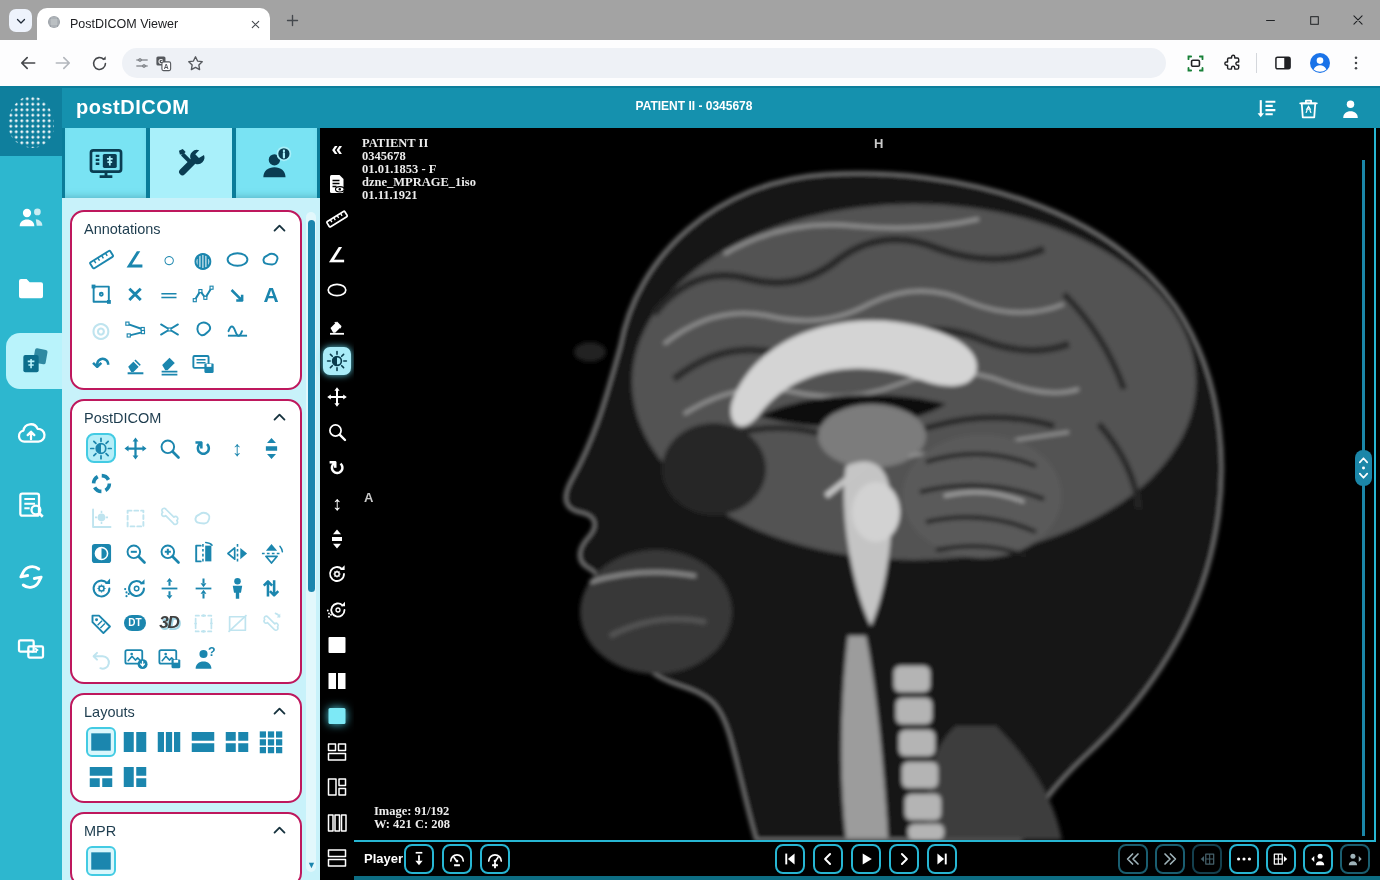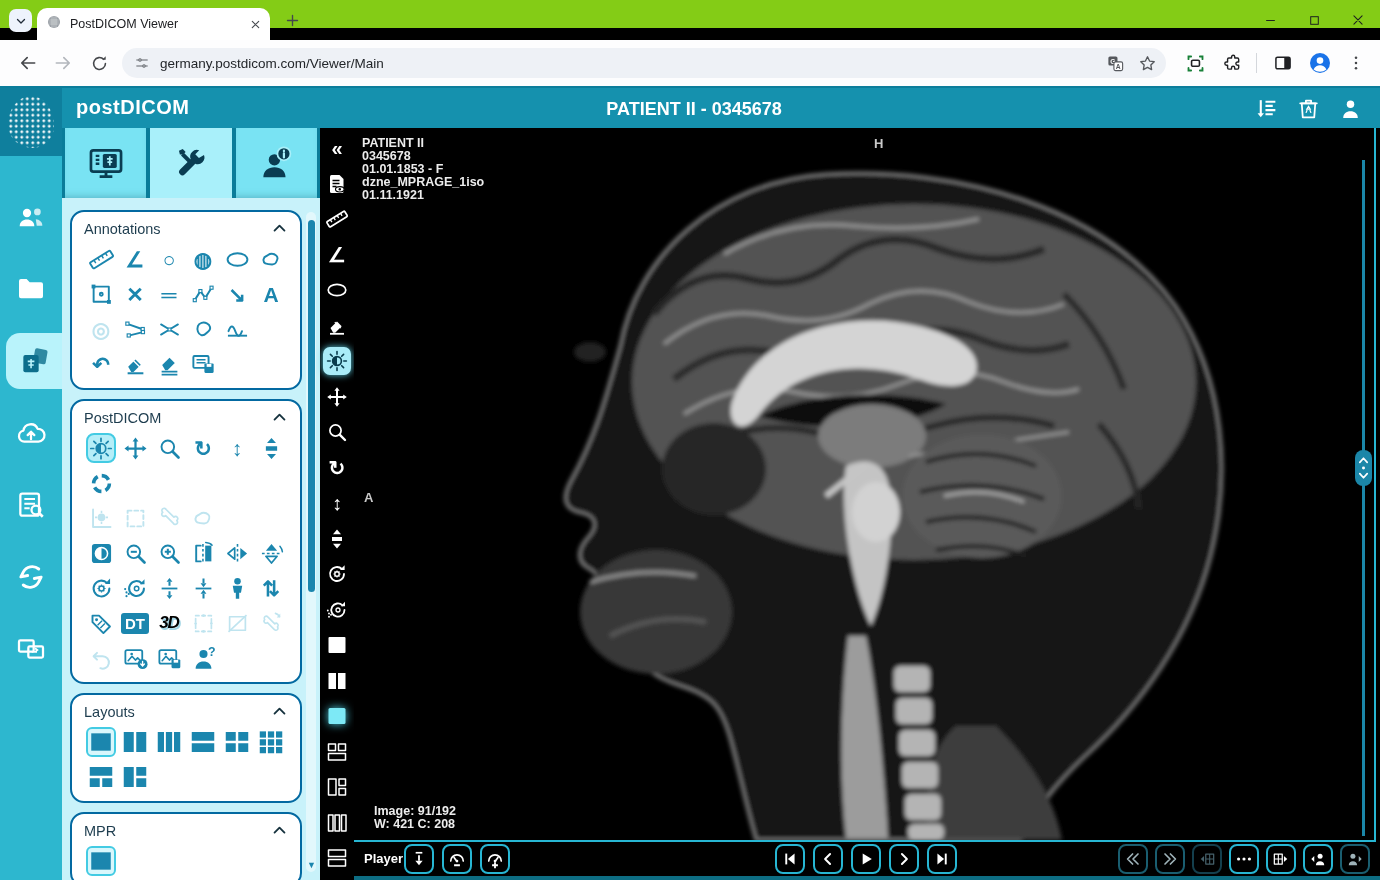--- a/index.html
+++ b/index.html
@@ -1,20 +1,20 @@
 <!DOCTYPE html>
 <html><head>
 <meta charset="utf-8">
 <style>
   html,body{margin:0;padding:0;background:#000;}
   body{width:1380px;height:880px;position:relative;font-family:"Liberation Sans",sans-serif;overflow:hidden;-webkit-font-smoothing:antialiased;}
   #screen{position:absolute;inset:0;}
 
   
-  #tabstrip{position:absolute;left:0;top:0;width:1380px;height:28px;background:#84cc16;}
+  #tabstrip{position:absolute;left:0;top:0;width:1380px;height:40px;background:#a3a3a3;}
   .caretbtn{position:absolute;left:9px;top:9px;width:23px;height:23px;background:#eef3fc;border-radius:7px;display:flex;align-items:center;justify-content:center;color:#1f2a37;}
   .btab{position:absolute;left:37px;top:8px;width:233px;height:32px;background:#fff;border-radius:10px 10px 0 0;display:flex;align-items:center;padding:0 9px;box-sizing:border-box;}
   .btab .ttl{font-size:12.5px;color:#202124;margin-left:8px;flex:1;white-space:nowrap;overflow:hidden;}
   .tabclose{color:#45494e;display:flex;}
   .newtab{position:absolute;left:281px;top:9px;width:22px;height:22px;display:flex;align-items:center;justify-content:center;color:#44484d;}
   .winctl{position:absolute;right:12px;top:4px;height:32px;display:flex;gap:24px;align-items:center;color:#1c1e21;}
   .winctl span{display:flex;width:20px;height:20px;align-items:center;justify-content:center;}
   #btoolbar{position:absolute;left:0;top:40px;width:1380px;height:46px;background:#fdfdfe;border-bottom:1px solid #dde0e6;}
   .navic{position:absolute;top:8px;width:30px;height:30px;display:flex;align-items:center;justify-content:center;color:#45474b;}
   .navic.dis{color:#b3b7bd;}
@@ -22,69 +22,69 @@
   #urlpill .tune{margin-left:12px;color:#5f6368;display:flex;}
   #urlpill .url{margin-left:10px;font-size:13.5px;color:#23262a;flex:1;}
   #urlpill .pilic{width:26px;height:26px;display:flex;align-items:center;justify-content:center;color:#55585d;margin-right:6px;}
   .tooldiv{position:absolute;left:1256px;top:13px;width:1px;height:20px;background:#d4d7dc;}
 
   
   #appheader{position:absolute;left:0;top:86px;width:1380px;height:42px;background:#1591ae;border-top:2px solid #0c7d9b;box-sizing:border-box;}
   #logoblock{position:absolute;left:0;top:0;width:62px;height:68px;background:#0f7f9d;z-index:5;display:flex;align-items:center;justify-content:center;}
   .brain{width:46px;height:52px;border-radius:50% 50% 46% 54%/55% 58% 42% 45%;background:radial-gradient(circle,rgba(255,255,255,.95) 1.1px,rgba(255,255,255,0) 1.7px);background-size:5.5px 5.5px;}
   #logotext{position:absolute;left:76px;top:8px;font-size:20px;font-weight:bold;color:#fff;letter-spacing:.5px;}
-  #headtitle{position:absolute;left:8px;right:0;top:11px;text-align:center;font-size:18px;font-weight:bold;color:#fff;}
+  #headtitle{position:absolute;left:8px;right:0;top:11px;text-align:center;font-size:12px;font-weight:bold;color:#fff;}
   .hacts{position:absolute;right:16px;top:7px;display:flex;gap:15px;z-index:6;}
   .hacts .ic{width:27px;height:27px;color:#fff;display:flex;align-items:center;justify-content:center;}
   .hacts svg{width:25px;height:25px;}
 
   
   #sidenav{position:absolute;left:0;top:128px;width:62px;height:752px;background:#2db7cf;display:flex;flex-direction:column;align-items:center;padding-top:72px;box-sizing:border-box;gap:38px;}
   #sidenav .ic{width:34px;height:34px;color:#fff;display:flex;align-items:center;justify-content:center;flex:none;}
   #sidenav svg{width:32px;height:32px;}
   #sidenav .ic.active{width:56px;height:56px;align-self:flex-end;background:#b9f3fb;border-radius:14px 0 0 14px;color:#0c6e8c;margin:-11px 0;}
 
   
   #panel{position:absolute;left:62px;top:128px;width:258px;height:752px;background:#c8f2fa;overflow:hidden;}
   .ptabs{height:70px;background:#0a7c99;display:flex;gap:4px;padding:0 3px;box-sizing:border-box;}
   .ptabs .ic{flex:1;background:#79e3f3;display:flex;align-items:center;justify-content:center;color:#0a3d52;box-shadow:inset 0 -6px 8px -6px rgba(0,60,80,.35);}
   .ptabs .ic.active{background:#a9f0fa;box-shadow:none;}
   .ptabs svg{width:38px;height:38px;}
   #pbody{position:absolute;left:0;top:80px;right:0;bottom:0;padding:2px 18px 0 8px;box-sizing:border-box;}
-  .card{background:#fff;border:2px solid #0369a1;border-radius:14px;margin-bottom:9px;padding:8px 12px 9px;box-sizing:border-box;}
+  .card{background:#fff;border:2px solid #be185d;border-radius:14px;margin-bottom:9px;padding:8px 12px 9px;box-sizing:border-box;}
   .cardh{display:flex;align-items:center;justify-content:space-between;}
   .cardh .ct{font-size:14.5px;color:#1d3c4e;}
   .cardh .chev{color:#16323e;display:flex;}
   .grid{display:grid;grid-template-columns:repeat(6,1fr);row-gap:5px;justify-items:center;padding-top:7px;}
   .grid .ic{width:30px;height:30px;display:flex;align-items:center;justify-content:center;color:#1b86ae;box-sizing:border-box;}
   .grid svg{width:27px;height:27px;}
   .grid .g{font-size:21px;font-weight:bold;line-height:1;font-style:normal;}
   .grid .ic.disabled{color:#bfe4ef;}
   .grid .ic.active{background:#b5eef8;border:2px solid #43cbe3;border-radius:8px;}
   .grid .ic.spacer{visibility:hidden;}
   .laygrid svg{width:30px;height:30px;}
   .laygrid .ic.active{background:#d9f7fc;border:2px solid #43cbe3;border-radius:6px;}
-  .dtbox{background:#1b86ae;color:#fff;font-size:15px;font-weight:bold;padding:3px 4px;border-radius:3px;line-height:1;}
-  .d3{font-size:17px;font-weight:bold;color:#000000;font-style:italic;letter-spacing:-1px;text-shadow:1.5px 1.5px 0 #9fd4e4;}
+  .dtbox{background:#1b86ae;color:#fff;font-size:10px;font-weight:bold;padding:3px 4px;border-radius:8px;line-height:1;}
+  .d3{font-size:17px;font-weight:bold;color:#404040;font-style:italic;letter-spacing:-1px;text-shadow:1.5px 1.5px 0 #9fd4e4;}
   .pscroll{position:absolute;right:4px;top:84px;bottom:8px;width:10px;background:#e2f8fc;border-radius:5px;}
   .pthumb{position:absolute;left:1.5px;top:8px;width:7px;height:372px;background:#1b86ae;border-radius:4px;}
   .parrow{position:absolute;left:1px;bottom:2px;color:#1b86ae;font-size:9px;line-height:1;}
 
   
   #vtb{position:absolute;left:320px;top:128px;width:34px;height:752px;background:#000;display:flex;flex-direction:column;align-items:center;padding-top:6px;box-sizing:border-box;}
   #vtb .ic{width:28px;height:28px;margin-bottom:7.5px;color:#fff;display:flex;align-items:center;justify-content:center;flex:none;box-sizing:border-box;}
   #vtb svg{width:24px;height:24px;}
   #vtb .g{font-size:20px;font-weight:bold;line-height:1;font-style:normal;}
   #vtb .ic.active{background:#a9ecf8;color:#083c4d;border-radius:7px;box-shadow:0 0 7px #5ed3e8;}
   #vtb .ic.current{color:#7de9f6;filter:drop-shadow(0 0 5px #4fd4e8);}
 
   
   #main{position:absolute;left:354px;top:128px;width:1026px;height:752px;background:#000;}
   #viewer{position:absolute;left:0;top:0;width:1020px;height:712px;border-right:2px solid #27b6d3;border-bottom:2px solid #27b6d3;background:#000;overflow:hidden;}
-  .ovl{position:absolute;color:#ececec;font-size:12.5px;font-weight:bold;line-height:13px;white-space:nowrap;}
+  .ovl{position:absolute;color:#ececec;font-size:12.5px;font-weight:bold;line-height:13px;white-space:nowrap;font-family:Liberation Serif, serif;}
   #ovl-patient{left:8px;top:9px;}
   #ovl-info{left:8px;bottom:9px;margin-left:12px;}
   .orient{position:absolute;color:#c9c9c9;font-size:13px;font-weight:bold;}
   #mri{position:absolute;left:170px;top:36px;width:716px;height:676px;}
   .slidtrack{position:absolute;left:1008px;top:32px;width:3px;height:676px;background:#1b86a8;}
   .slidthumb{position:absolute;left:1001px;top:322px;width:17px;height:36px;background:#1b86a8;border-radius:8px;display:flex;align-items:center;justify-content:center;}
   
   #playerbar{position:absolute;left:0;top:714px;width:1026px;height:34px;background:#000;border-bottom:4px solid #0d6d83;}
   #playerbar .plabel{position:absolute;left:10px;top:9px;color:#fff;font-size:13px;font-weight:bold;text-align:right;}
   .pgroup{position:absolute;top:2px;display:flex;gap:8px;}
@@ -164,21 +164,20 @@
       </span>
     <div id="urlpill">
       <span class="tune">
         <svg width="16" height="16" viewBox="0 0 24 24">
             <circle cx="9" cy="7.5" r="1.8" fill="none" stroke="currentColor" stroke-width="1.6"></circle>
             <path d="M3.5 7.5h3.7M10.8 7.5H20.5" stroke="currentColor" stroke-width="1.6"></path>
             <circle cx="15" cy="16.5" r="1.8" fill="none" stroke="currentColor" stroke-width="1.6"></circle>
             <path d="M3.5 16.5h9.7M16.8 16.5h3.7" stroke="currentColor" stroke-width="1.6"></path>
           </svg>
         </span>
-      <span class="url">germany.postdicom.com/Viewer/Main</span>
       <span class="pilic">
         <svg width="19" height="19" viewBox="0 0 24 24">
             <rect x="3" y="3" width="11.5" height="11.5" rx="2" fill="currentColor"></rect>
             <text x="8.7" y="12" font-size="8.5" font-weight="bold" fill="#fff" text-anchor="middle" font-family="inherit">G</text>
             <rect x="10" y="10" width="11" height="11" rx="2" fill="#fdfdfe" stroke="currentColor" stroke-width="1.4"></rect>
             <text x="15.5" y="18.6" font-size="8.5" font-weight="bold" fill="currentColor" text-anchor="middle" font-family="inherit">A</text>
           </svg>
         </span>
       <span class="pilic">
         <svg width="19" height="19" viewBox="0 0 24 24">

